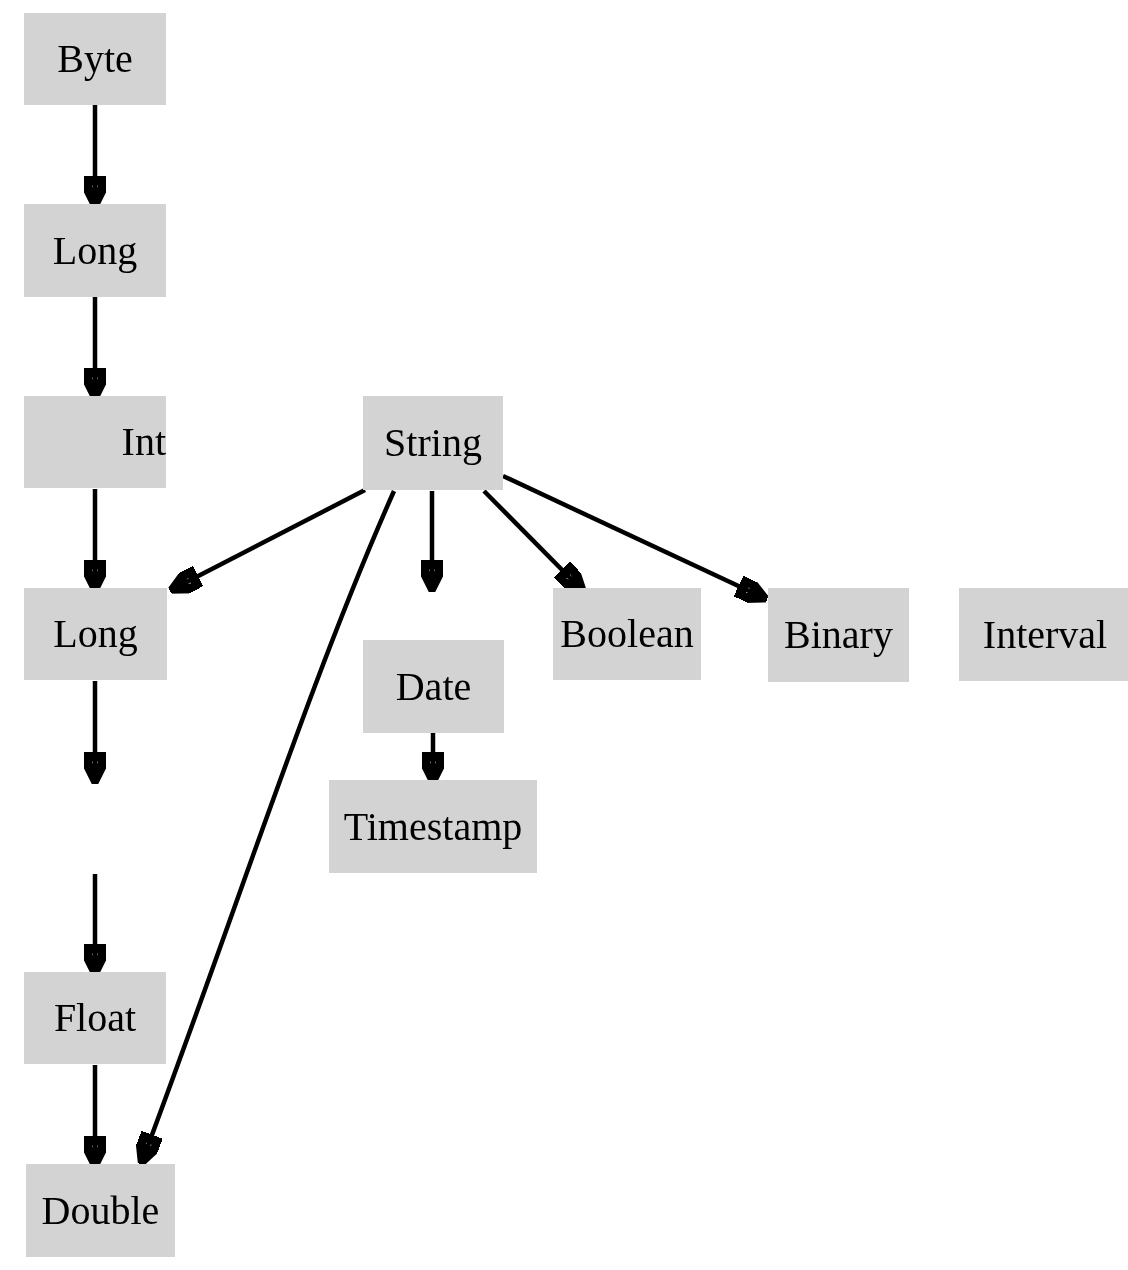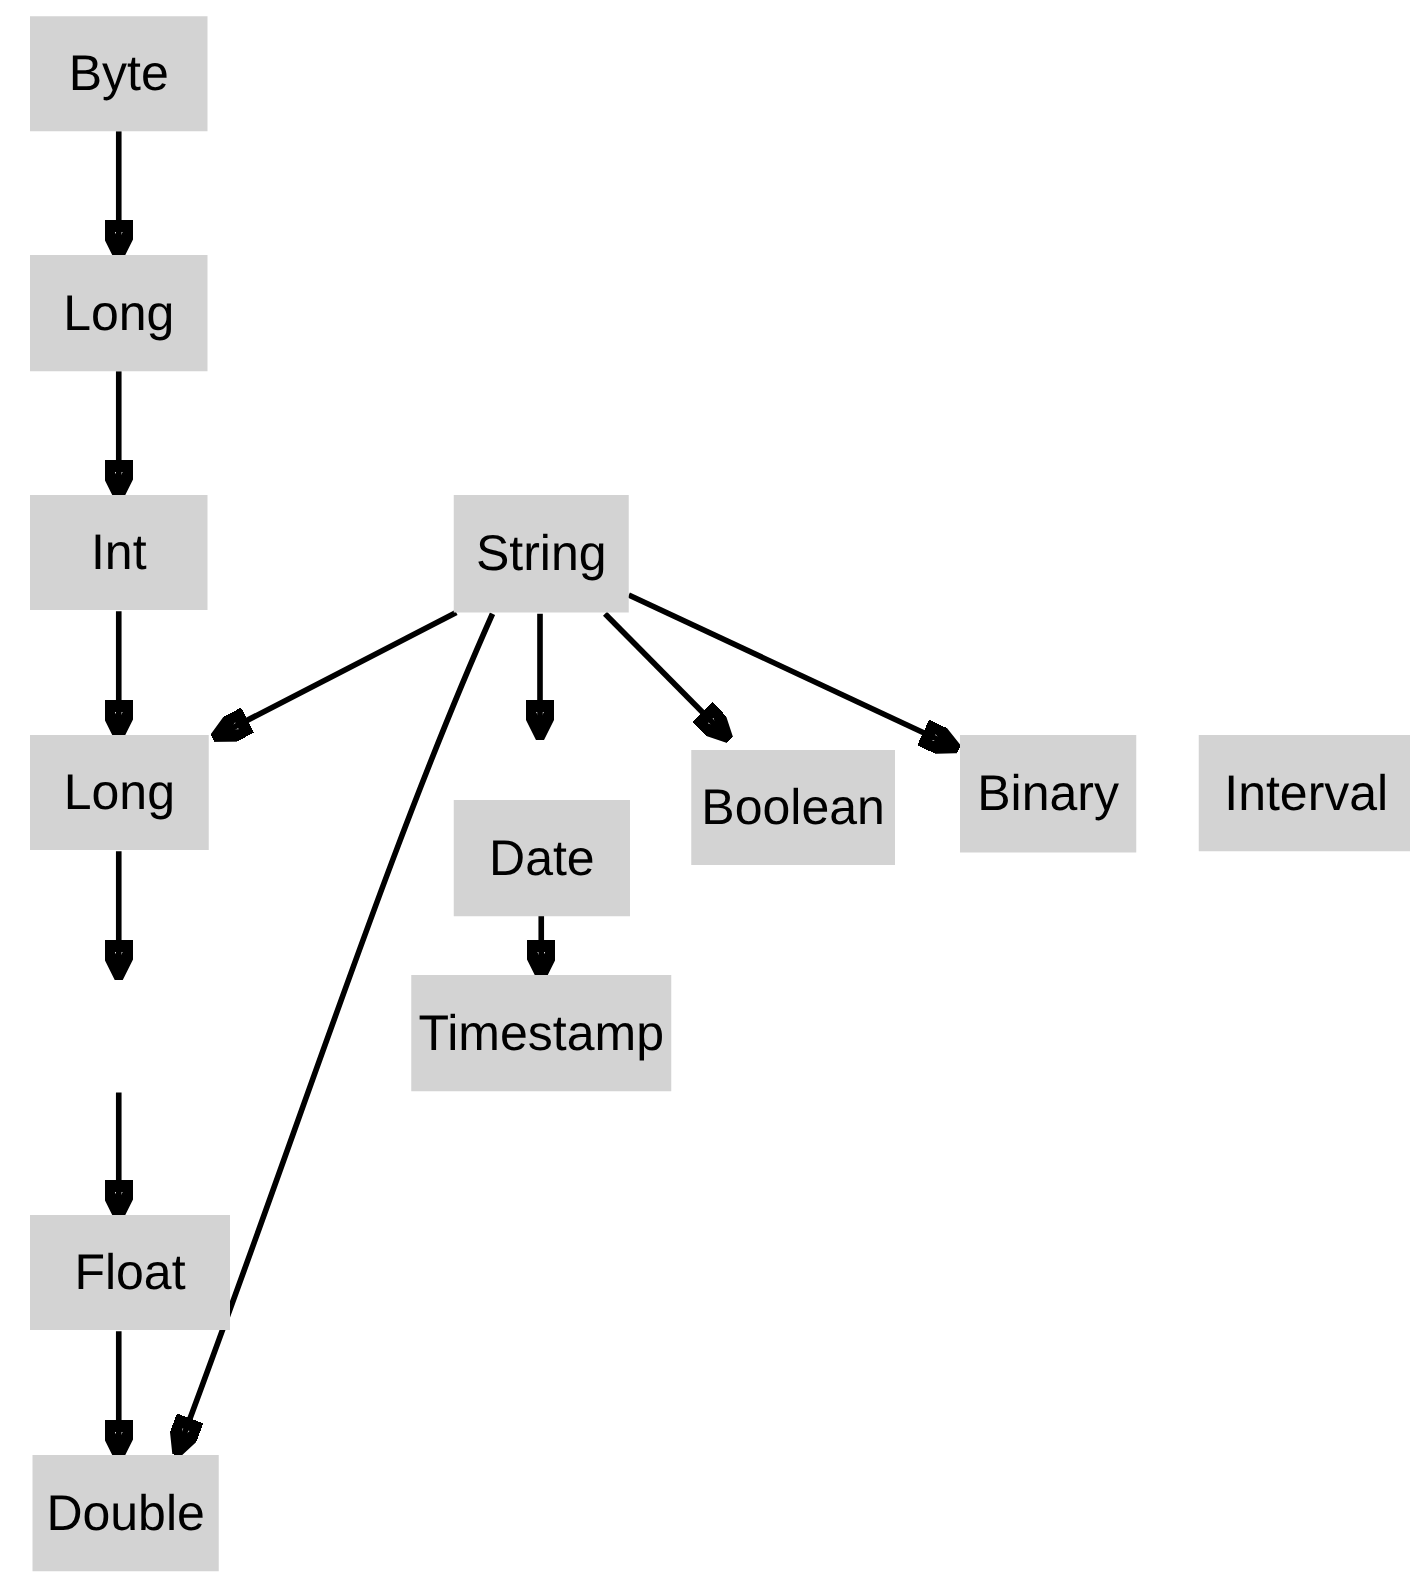--- a/index.html
+++ b/index.html
@@ -5,21 +5,21 @@
   html, body {
     margin: 0;
     padding: 0;
     background: #ffffff;
   }
   .canvas {
     position: relative;
     width: 1128px;
     height: 1270px;
     background: #ffffff;
-    font-family: Liberation Sans, sans-serif;
+    font-family: Liberation Serif, serif;
     overflow: hidden;
   }
   .edges-layer {
     position: absolute;
     left: 0;
     top: 0;
     width: 1128px;
     height: 1270px;
   }
   .edges-layer path {
@@ -34,29 +34,29 @@
     align-items: center;
     justify-content: center;
     color: #000000;
     font-size: 40px;
     line-height: 1;
     white-space: nowrap;
   }
   
   .n-byte      { left: 24px;  top: 13px;   width: 142px; height: 92px; }
   .n-short     { left: 24px;  top: 204px;  width: 142px; height: 93px; }
-  .n-int       { left: 24px;  top: 396px;  width: 142px; height: 92px; }
+  .n-int       { left: 24px;  top: 396px;  width: 142px; height: 92px; justify-content: flex-end; }
   .n-long      { left: 24px;  top: 588px;  width: 143px; height: 92px; }
   .n-decimal   { left: 12px;  top: 780px;  width: 168px; height: 93px; }
-  .n-float     { left: 24px;  top: 972px;  width: 160px; height: 92px; }
+  .n-float     { left: 24px;  top: 972px;  width: 142px; height: 92px; }
   .n-double    { left: 26px;  top: 1164px; width: 149px; height: 93px; }
   .n-string    { left: 363px; top: 396px;  width: 140px; height: 94px; }
   .n-date      { left: 363px; top: 592px;  width: 141px; height: 93px; margin-top: 48px; }
   .n-timestamp { left: 329px; top: 780px;  width: 208px; height: 93px; }
-  .n-boolean   { left: 553px; top: 600px;  width: 163px; height: 92px; }
+  .n-boolean   { left: 553px; top: 588px;  width: 148px; height: 92px; }
   .n-binary    { left: 768px; top: 588px;  width: 141px; height: 94px; }
   .n-interval  { left: 959px; top: 588px;  width: 172px; height: 93px; }
 </style>
 </head>
 <body>
 
 <div class="canvas">
 
   <svg class="edges-layer" viewBox="0 0 1128 1270" xmlns="http://www.w3.org/2000/svg" aria-hidden="true">
     <defs>

